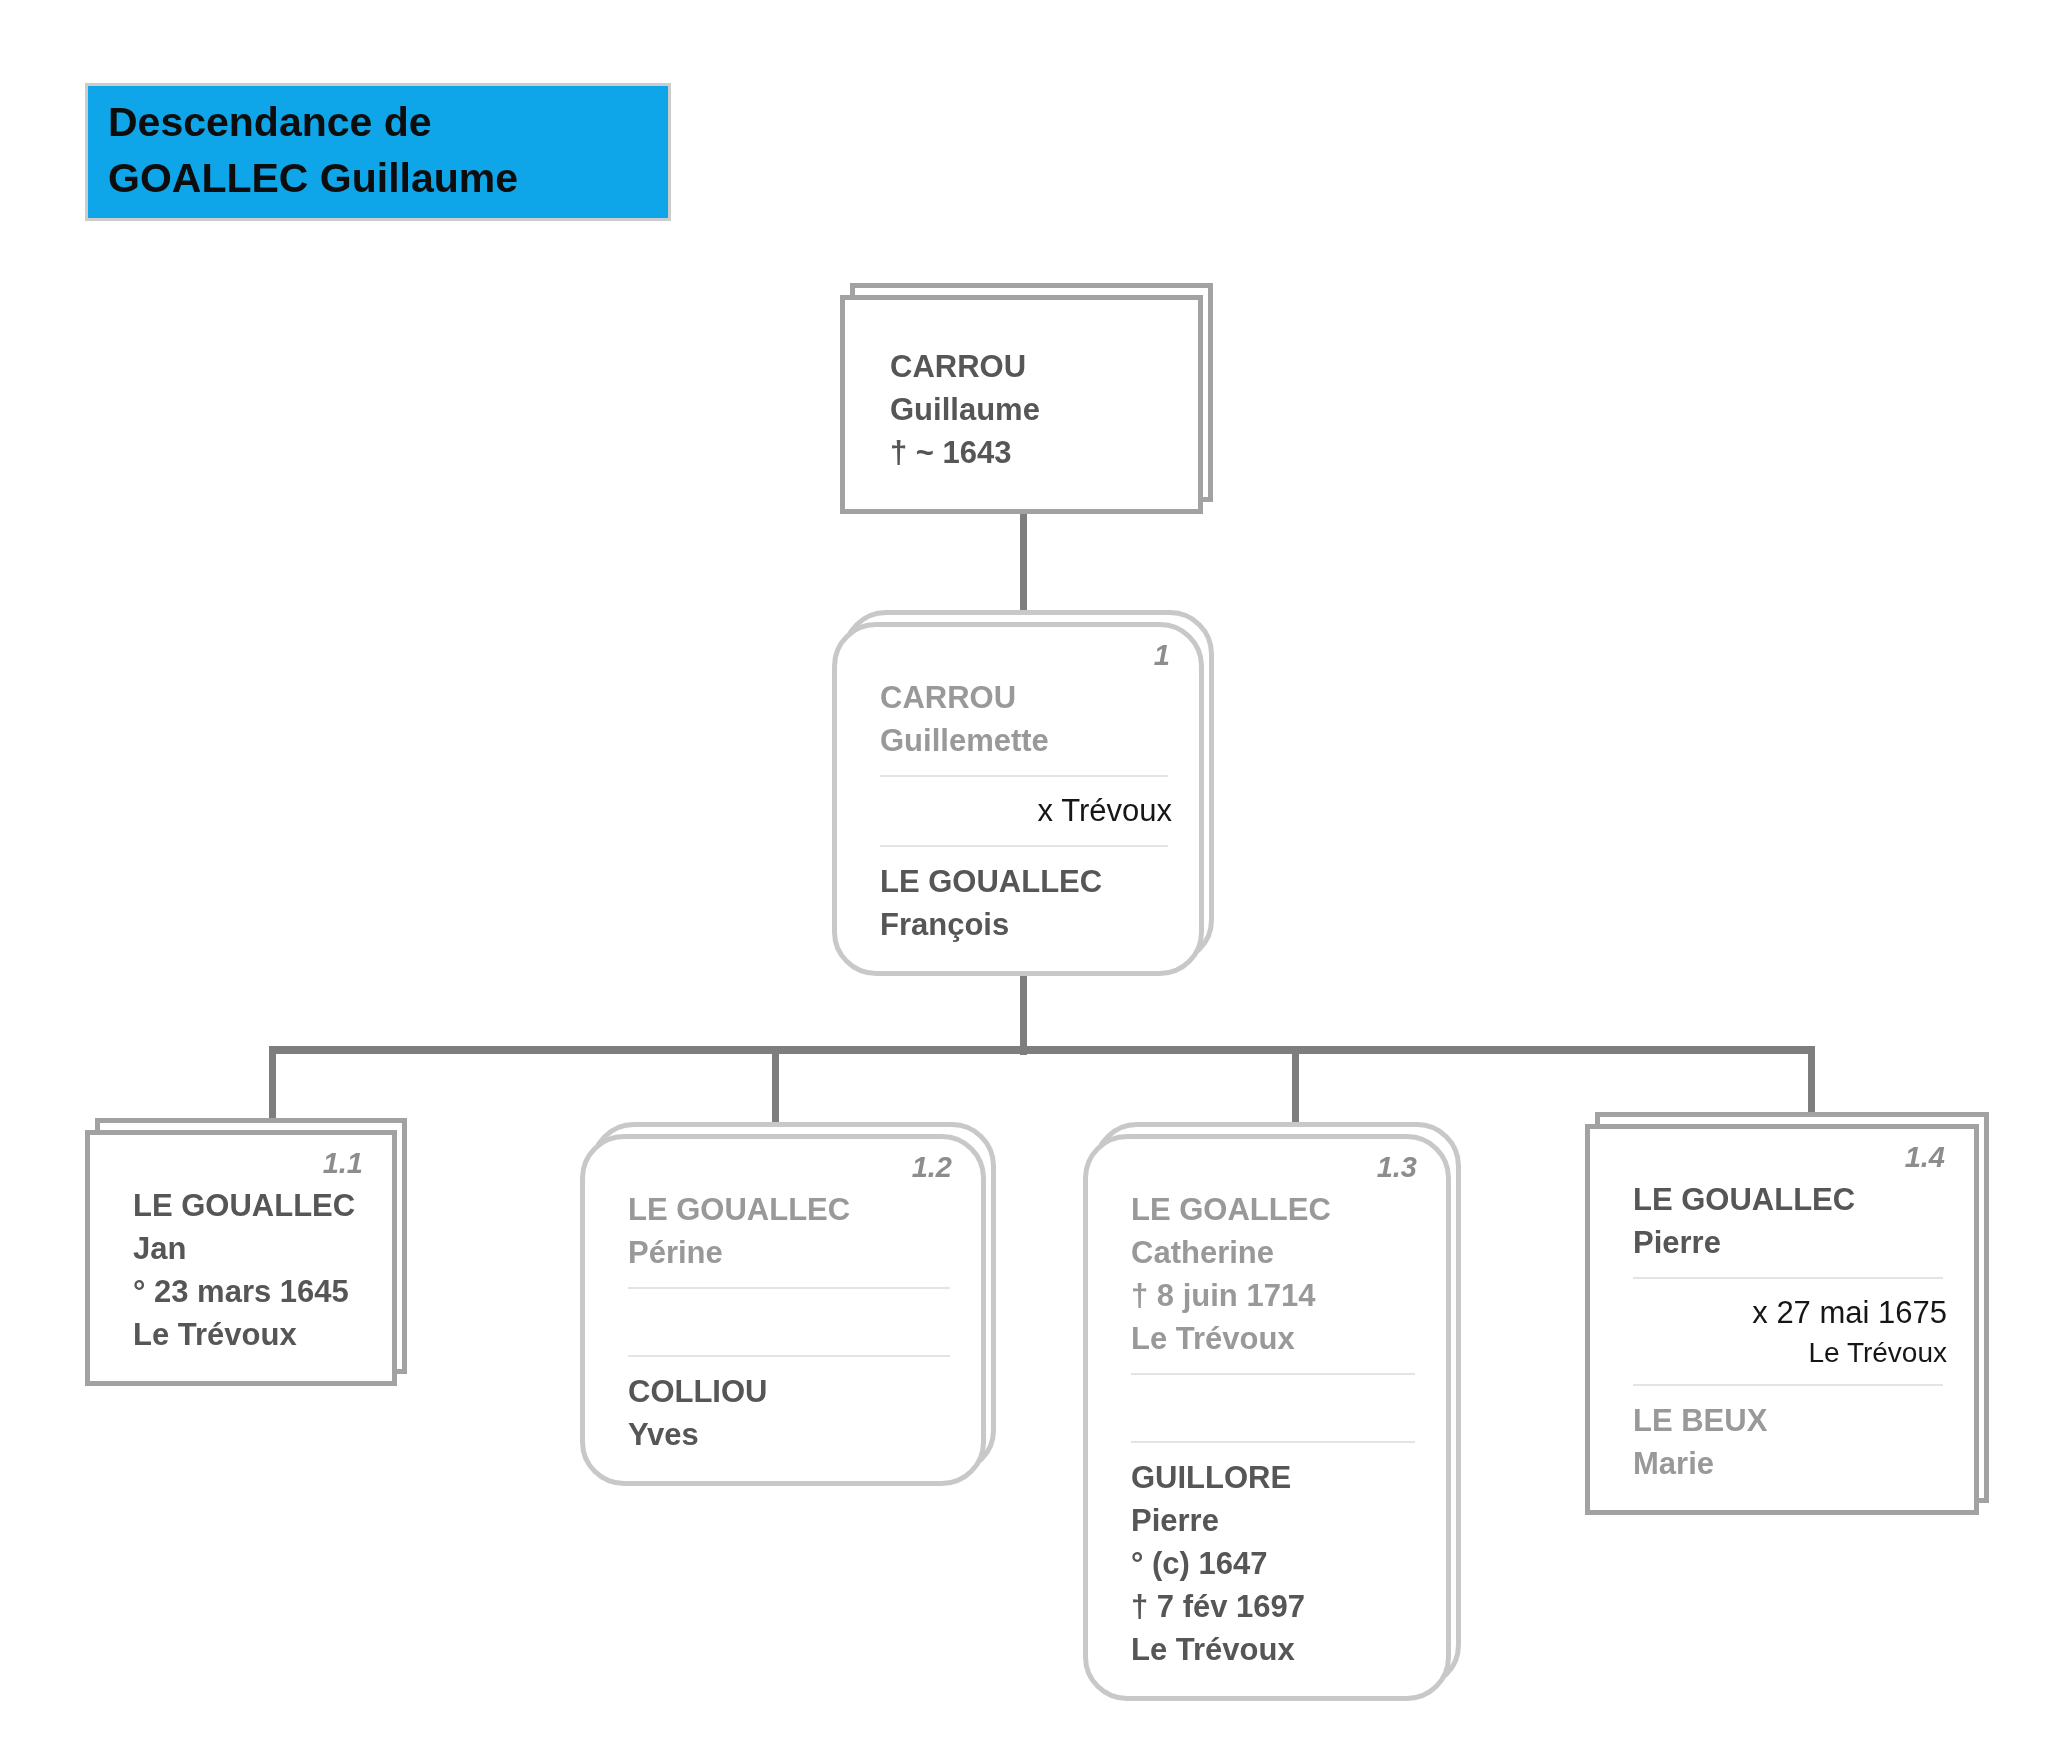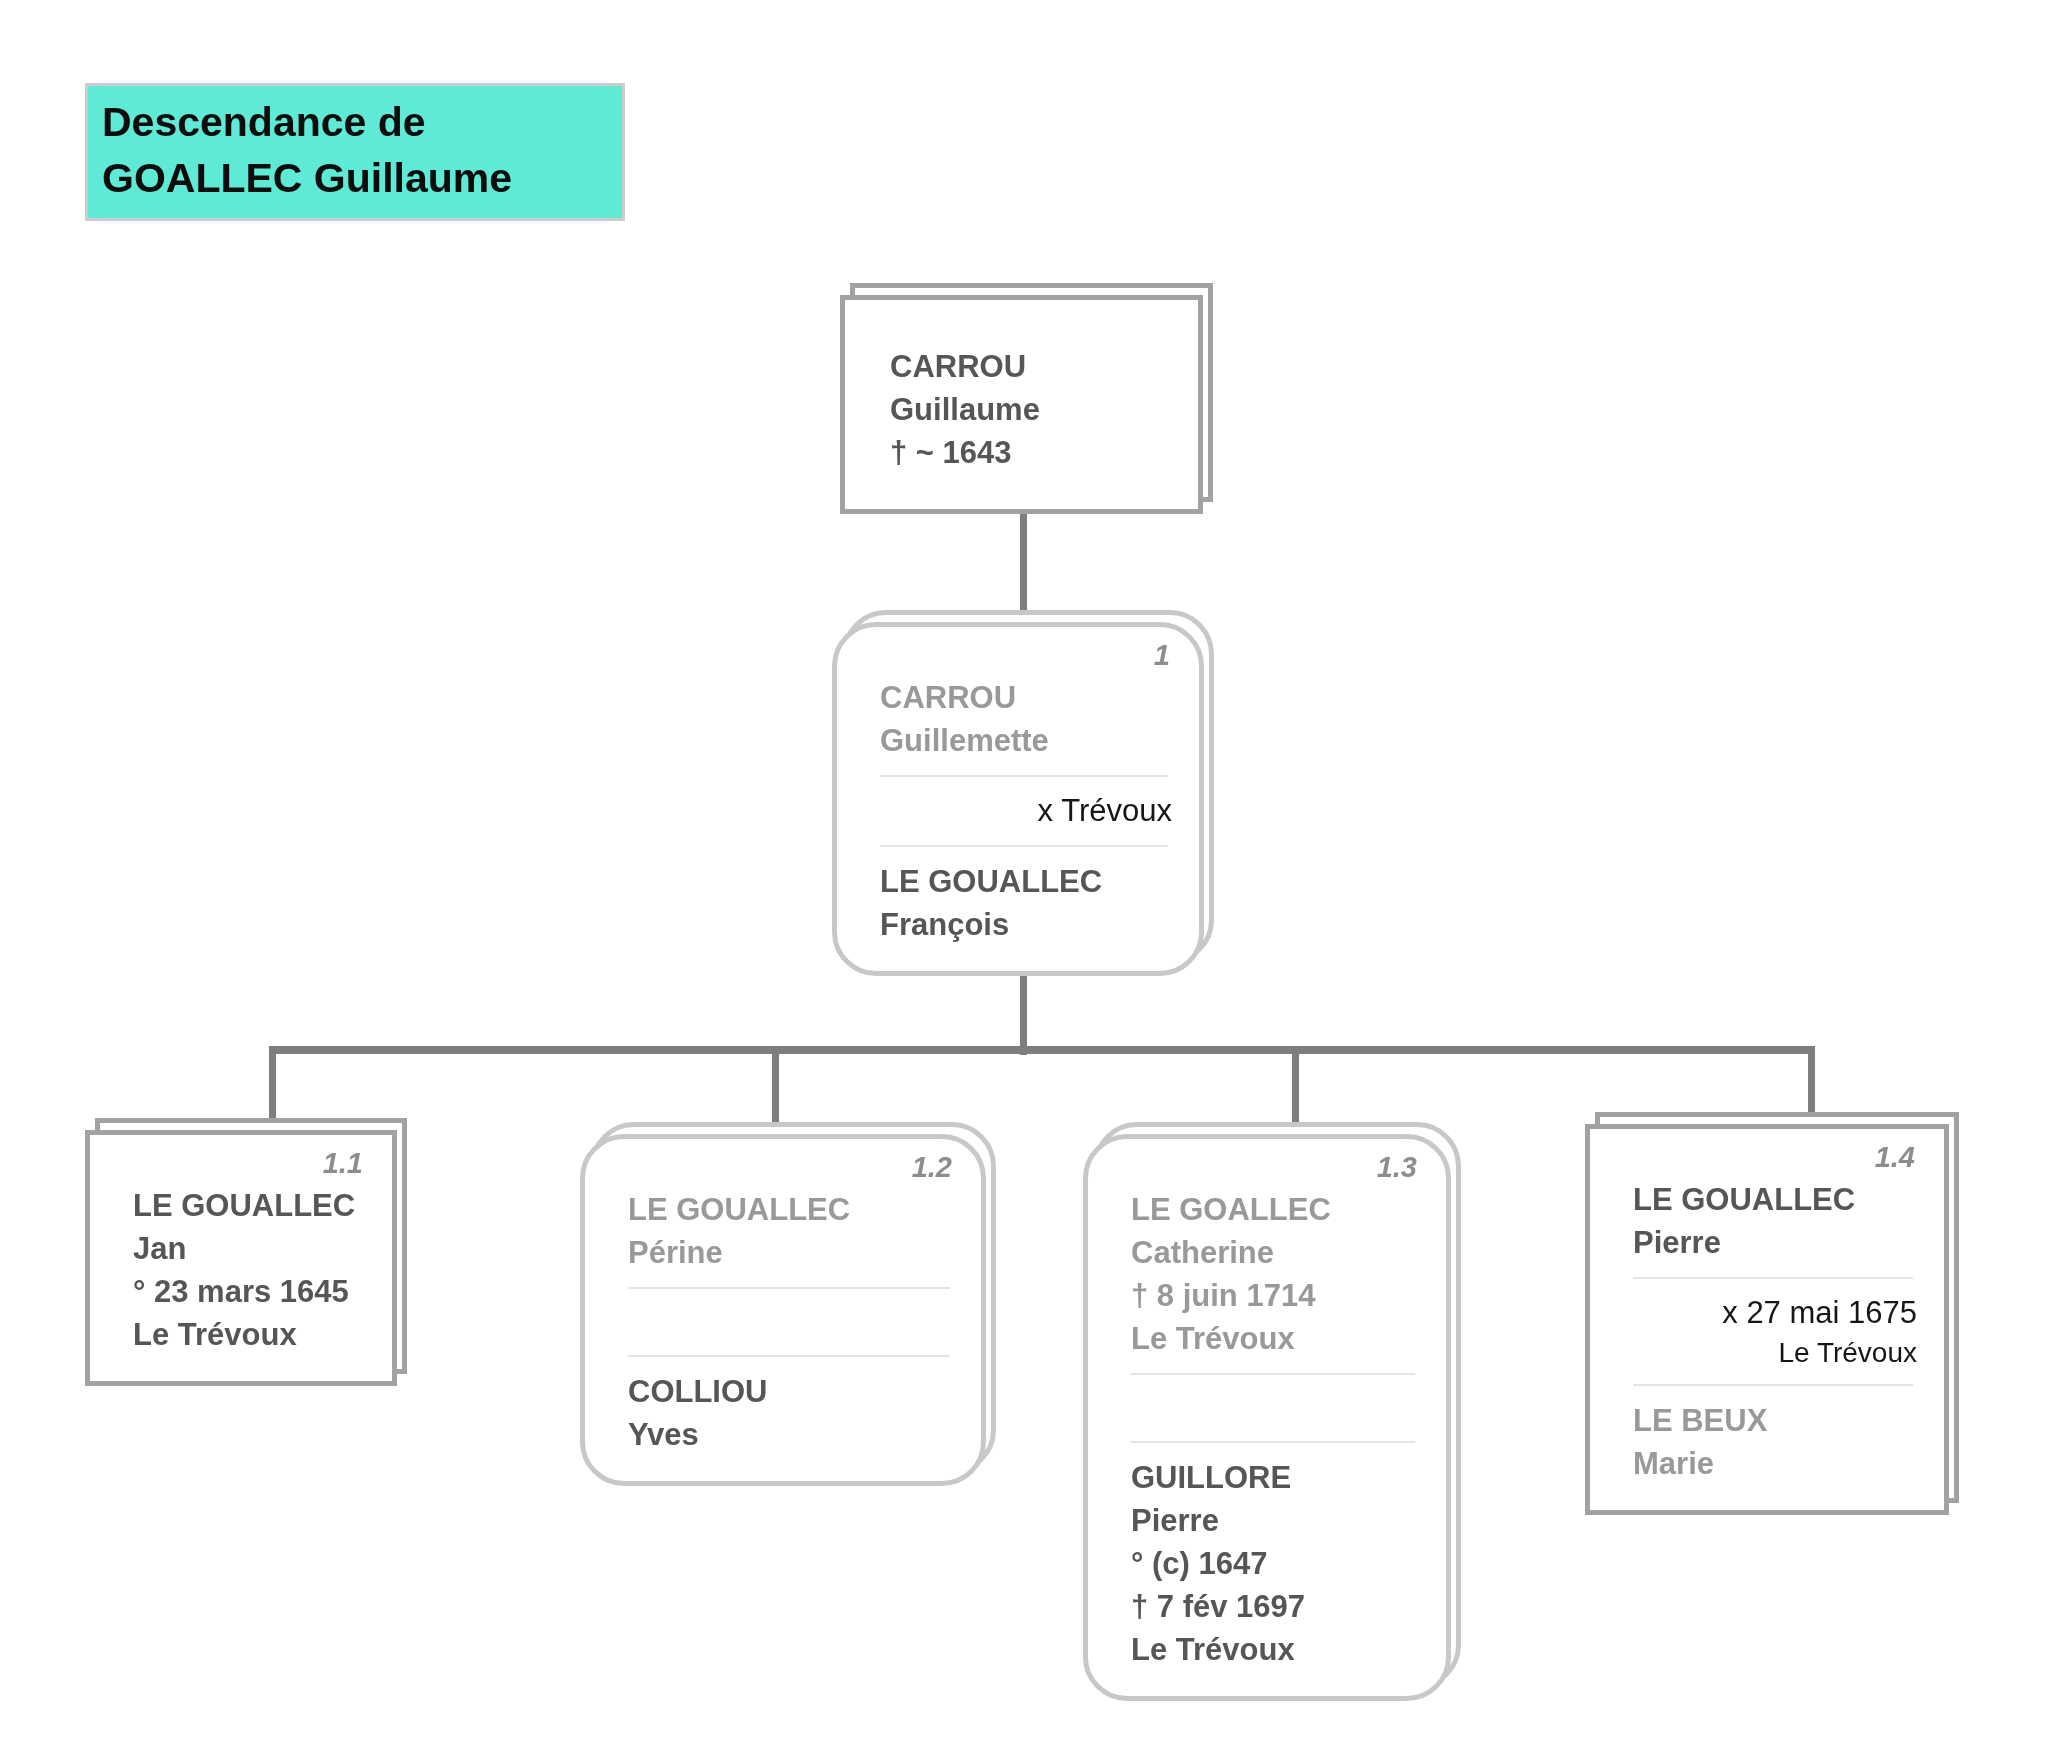--- a/index.html
+++ b/index.html
@@ -20,24 +20,24 @@
     width:2048px;
     height:1744px;
     background:#ffffff;
     overflow:hidden;
   }
 
   
   .title-box{
     position:absolute;
     left:85px; top:83px;
-    width:540px;
+    width:586px;
     border:3px solid var(--title-border);
-    padding:8px 22px 12px 14px;
-    background:#5eead4;
+    padding:8px 22px 12px 20px;
+    background:#0ea5e9;
   }
   .title-line{
     font-size:41px;
     font-weight:bold;
     color:#0d0d0d;
     line-height:56px;
     white-space:nowrap;
   }
 
   
@@ -185,21 +185,21 @@
       <div class="marriage empty"></div>
       <div class="divider"></div>
       <div class="surname dark">GUILLORE</div>
       <div class="given dark">Pierre</div>
       <div class="event dark">° (c) 1647</div>
       <div class="event dark">† 7 fév 1697</div>
       <div class="event dark">Le Trévoux</div>
     </div>
   </div>
 
-  <div class="node sharp" style="left:1585px;top:1112px;width:374px;">
+  <div class="node sharp" style="left:1585px;top:1112px;width:404px;">
     <div class="frameA"></div>
     <div class="frameB"></div>
     <div class="content">
       <div class="num">1.4</div>
       <div class="surname dark">LE GOUALLEC</div>
       <div class="given dark">Pierre</div>
       <div class="divider"></div>
       <div class="marriage">
         <div class="m-date">x 27 mai 1675</div>
         <div class="m-place">Le Trévoux</div>

